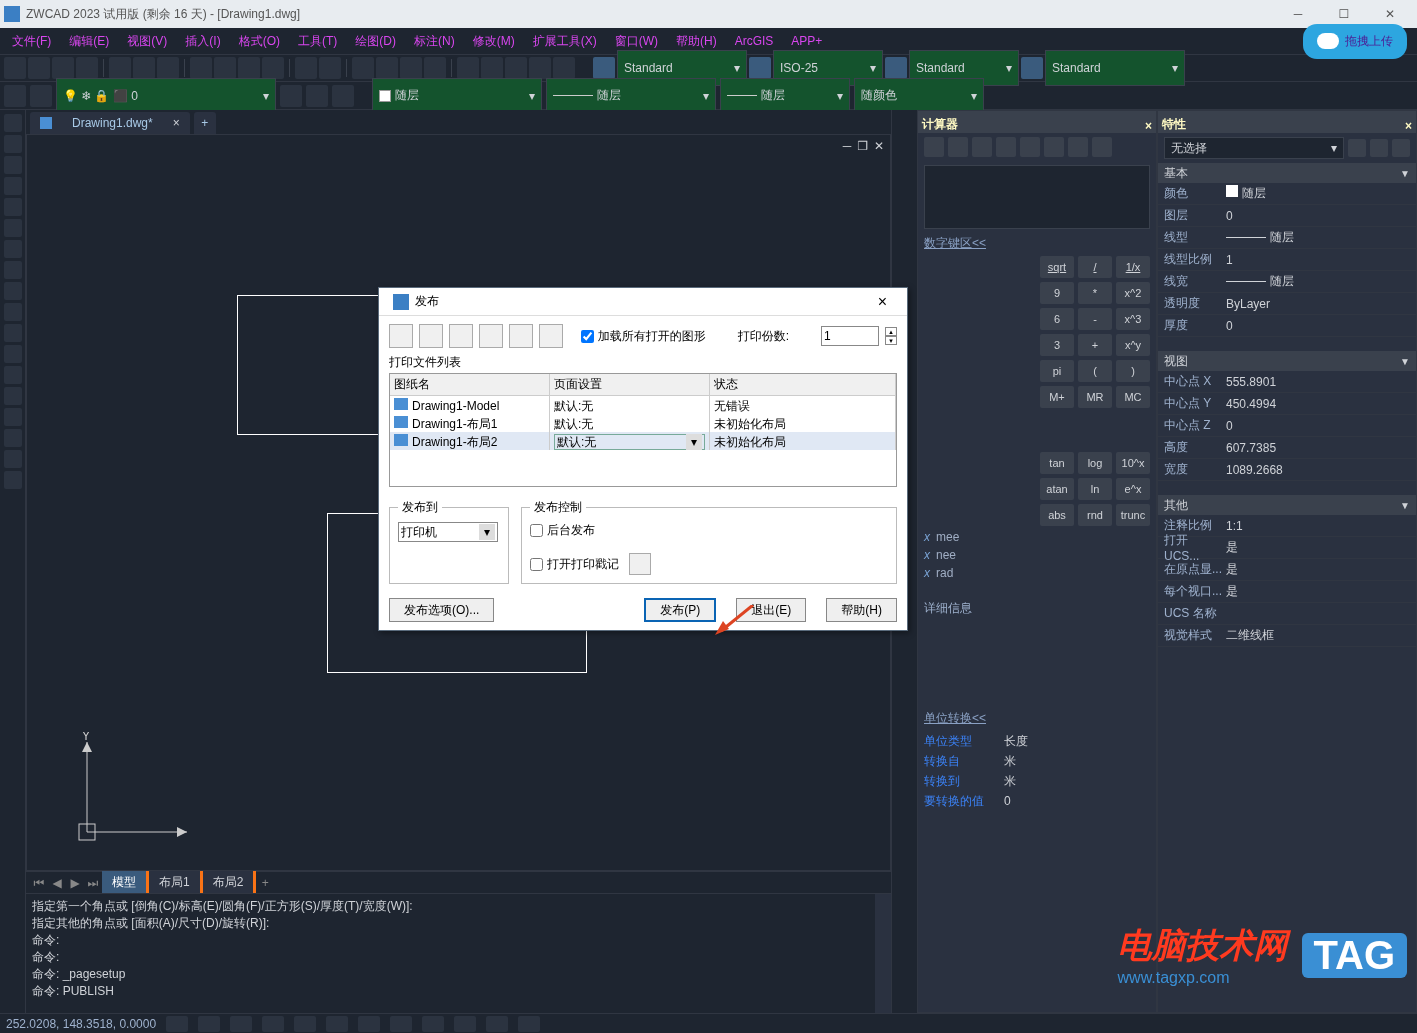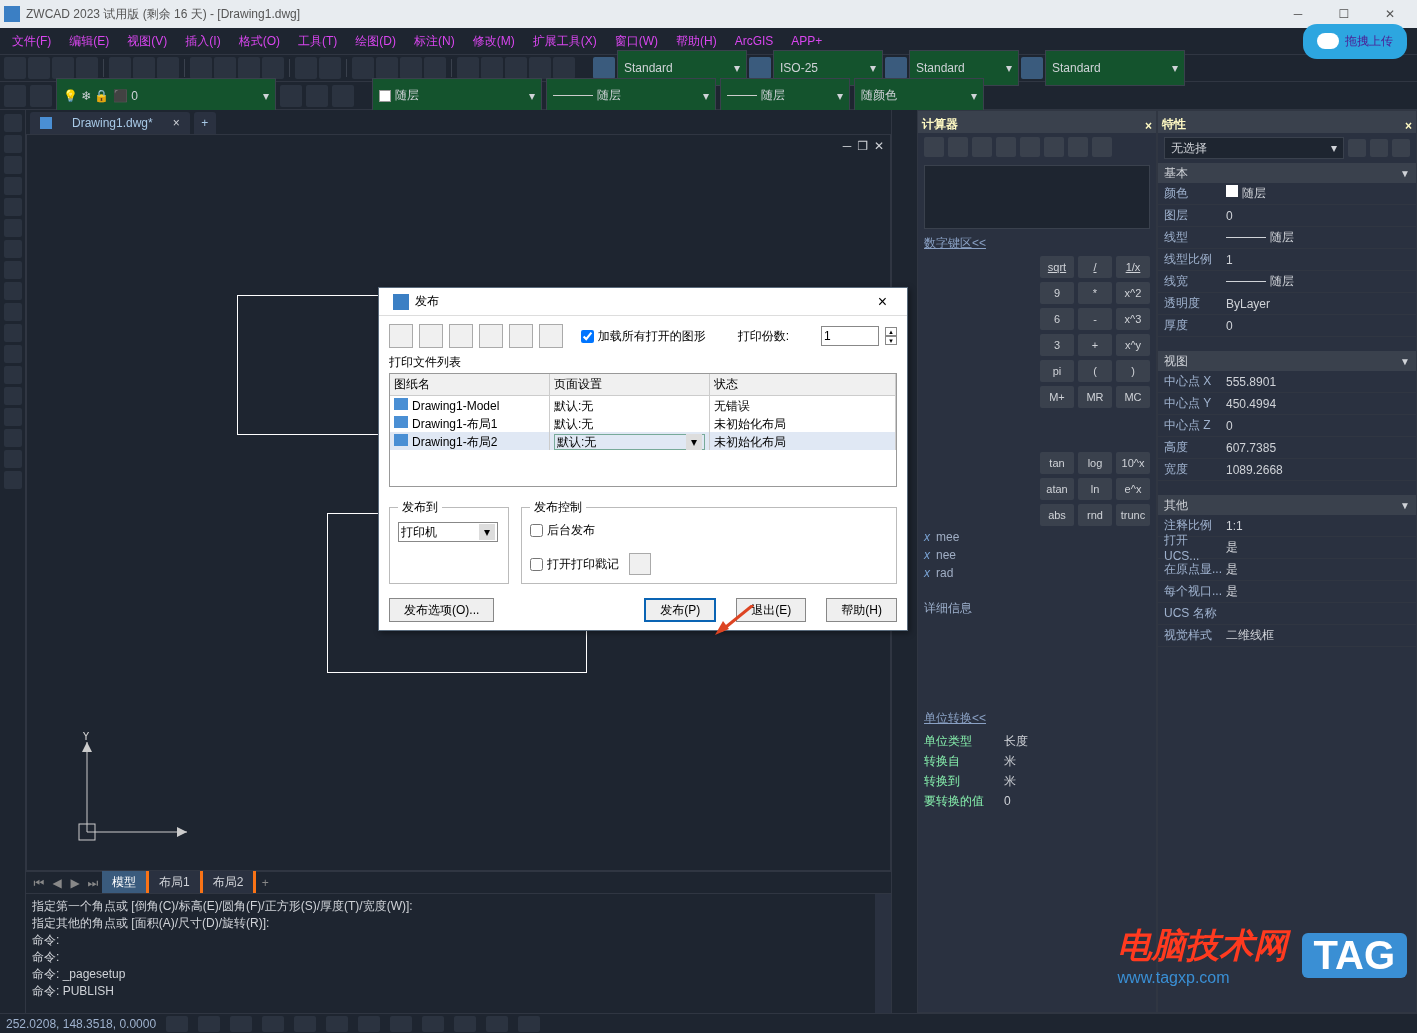--- a/index.html
+++ b/index.html
@@ -50,21 +50,21 @@
 .cbtn{width:34px;height:22px;background:#3a414d;border-radius:2px;display:flex;align-items:center;justify-content:center;color:#d0d3d8;font-size:11px}
 .icos{display:flex;gap:4px;padding:4px 6px}
 .ico{width:20px;height:20px;background:#3a414d;border-radius:2px}
 .varlist{height:70px;overflow:hidden;padding:0 6px}
 .varlist .vr{display:flex;gap:6px;height:18px;align-items:center;color:#a0aec4}
 .varlist .xi{font-style:italic;color:#7aa3d4}
 .detail{height:110px;margin:0 0}
 .detail .h{padding:2px 6px;color:#9fb2ce}
 .unit{padding:2px 6px}
 .unit .ur{display:flex;height:20px;align-items:center}
-.unit .lab{width:80px;color:#86efac}
+.unit .lab{width:80px;color:#3b82f6}
 .props{width:260px;flex-shrink:0}
 .props .hdr{display:flex;align-items:center;padding:4px 6px;gap:4px}
 .props .sel{flex:1;background:#1e2530;border:1px solid #3a414d;height:22px;padding:0 6px;display:flex;align-items:center}
 .props .pi{width:18px;height:18px;background:#3a414d;border-radius:2px}
 .props .grp{background:#3a414d;height:20px;display:flex;align-items:center;padding:0 6px;color:#d0d3d8;justify-content:space-between}
 .props .grp .chev{font-size:10px}
 .props .pr{display:flex;height:22px;align-items:center;border-bottom:1px solid #303642}
 .props .pr .k{width:64px;padding-left:6px;color:#9fb2ce}
 .props .pr .v{flex:1;padding-left:4px;color:#d0d3d8}
 .props .pr .sw{width:12px;height:12px;background:#fff;margin-right:4px;display:inline-block}

